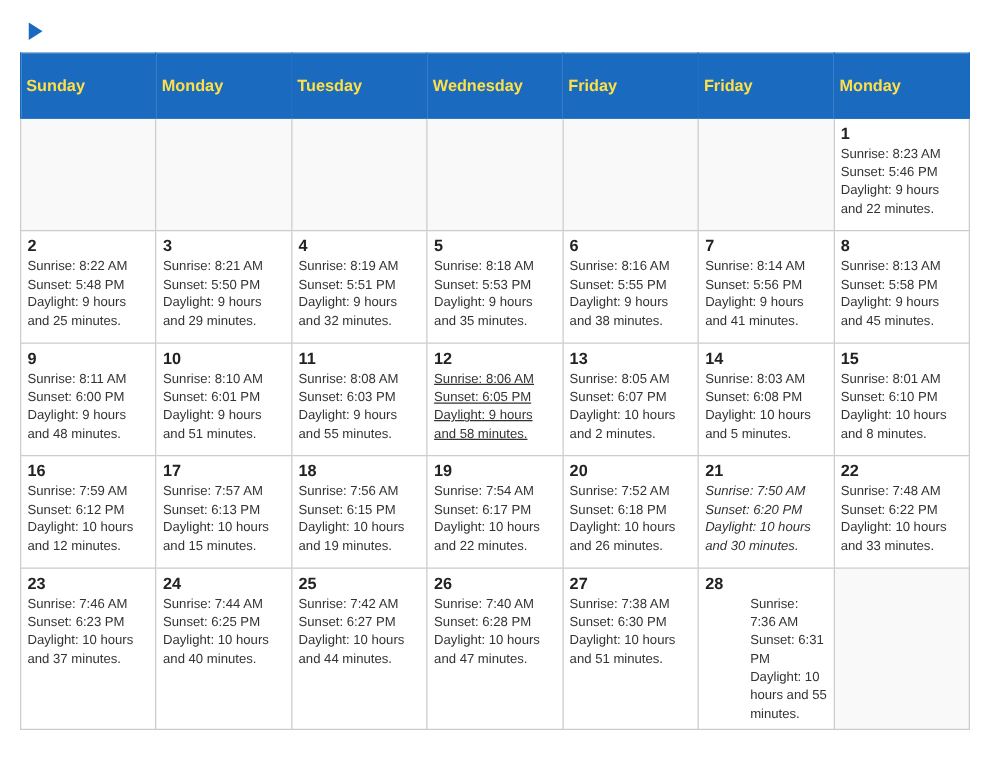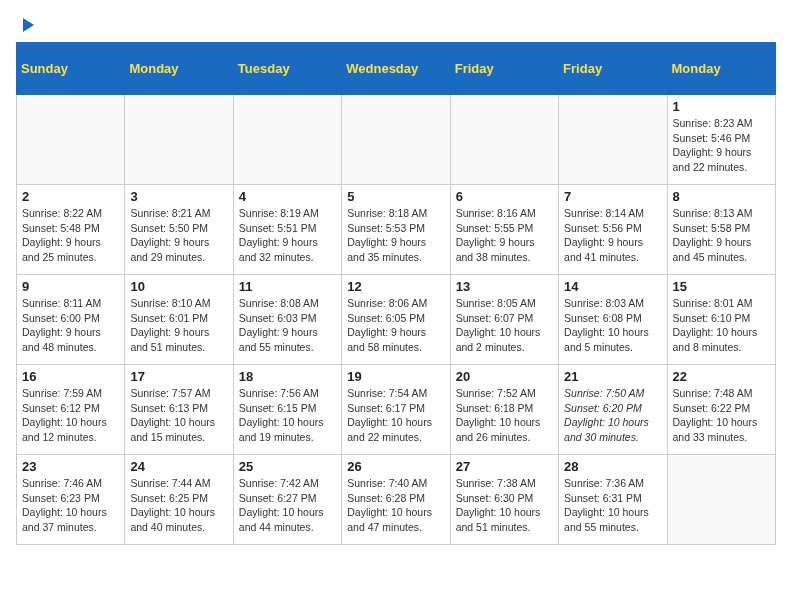--- a/index.html
+++ b/index.html
@@ -176,21 +176,21 @@
 Daylight: 9 hours and 51 minutes.</div>
         </td>
         <td>
           <div class="day-num">11</div>
           <div class="day-info" style="white-space: pre-line;">Sunrise: 8:08 AM
 Sunset: 6:03 PM
 Daylight: 9 hours and 55 minutes.</div>
         </td>
         <td>
           <div class="day-num">12</div>
-          <div class="day-info" style="white-space: pre-line;">Sunrise: 8:06 AM
+          <div class="day-info" style="white-space: pre-line; text-decoration: underline;">Sunrise: 8:06 AM
 Sunset: 6:05 PM
 Daylight: 9 hours and 58 minutes.</div>
         </td>
         <td>
           <div class="day-num">13</div>
           <div class="day-info" style="white-space: pre-line;">Sunrise: 8:05 AM
 Sunset: 6:07 PM
 Daylight: 10 hours and 2 minutes.</div>
         </td>
         <td>
@@ -276,20 +276,20 @@
 Daylight: 10 hours and 47 minutes.</div>
         </td>
         <td>
           <div class="day-num">27</div>
           <div class="day-info" style="white-space: pre-line;">Sunrise: 7:38 AM
 Sunset: 6:30 PM
 Daylight: 10 hours and 51 minutes.</div>
         </td>
         <td>
           <div class="day-num">28</div>
-          <div class="day-info" style="white-space: pre-line;">Sunrise: 7:36 AM
+          <div class="day-info" style="white-space: pre-line; margin-left: 36px;">Sunrise: 7:36 AM
 Sunset: 6:31 PM
 Daylight: 10 hours and 55 minutes.</div>
         </td>
         <td class="empty-cell"></td>
       </tr>
     </tbody>
 </table>
 
 </body></html>

